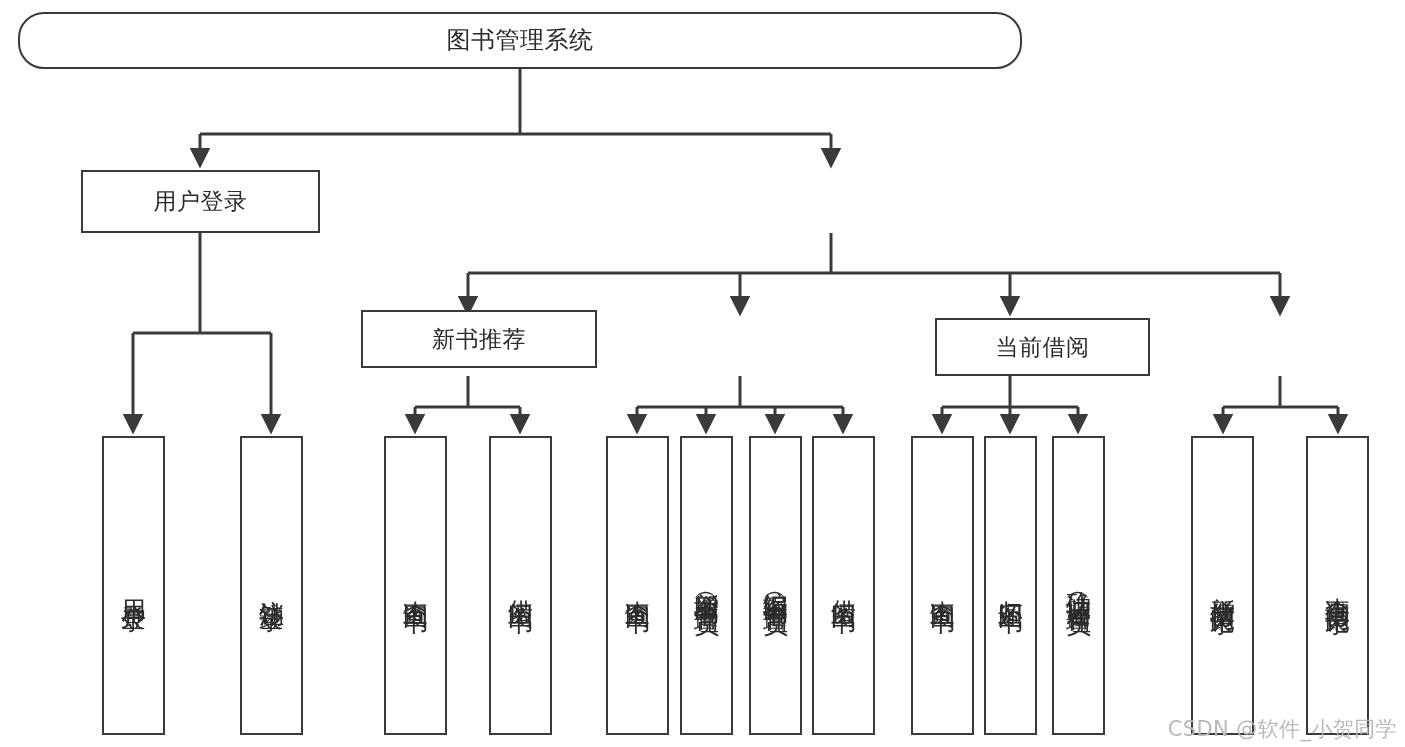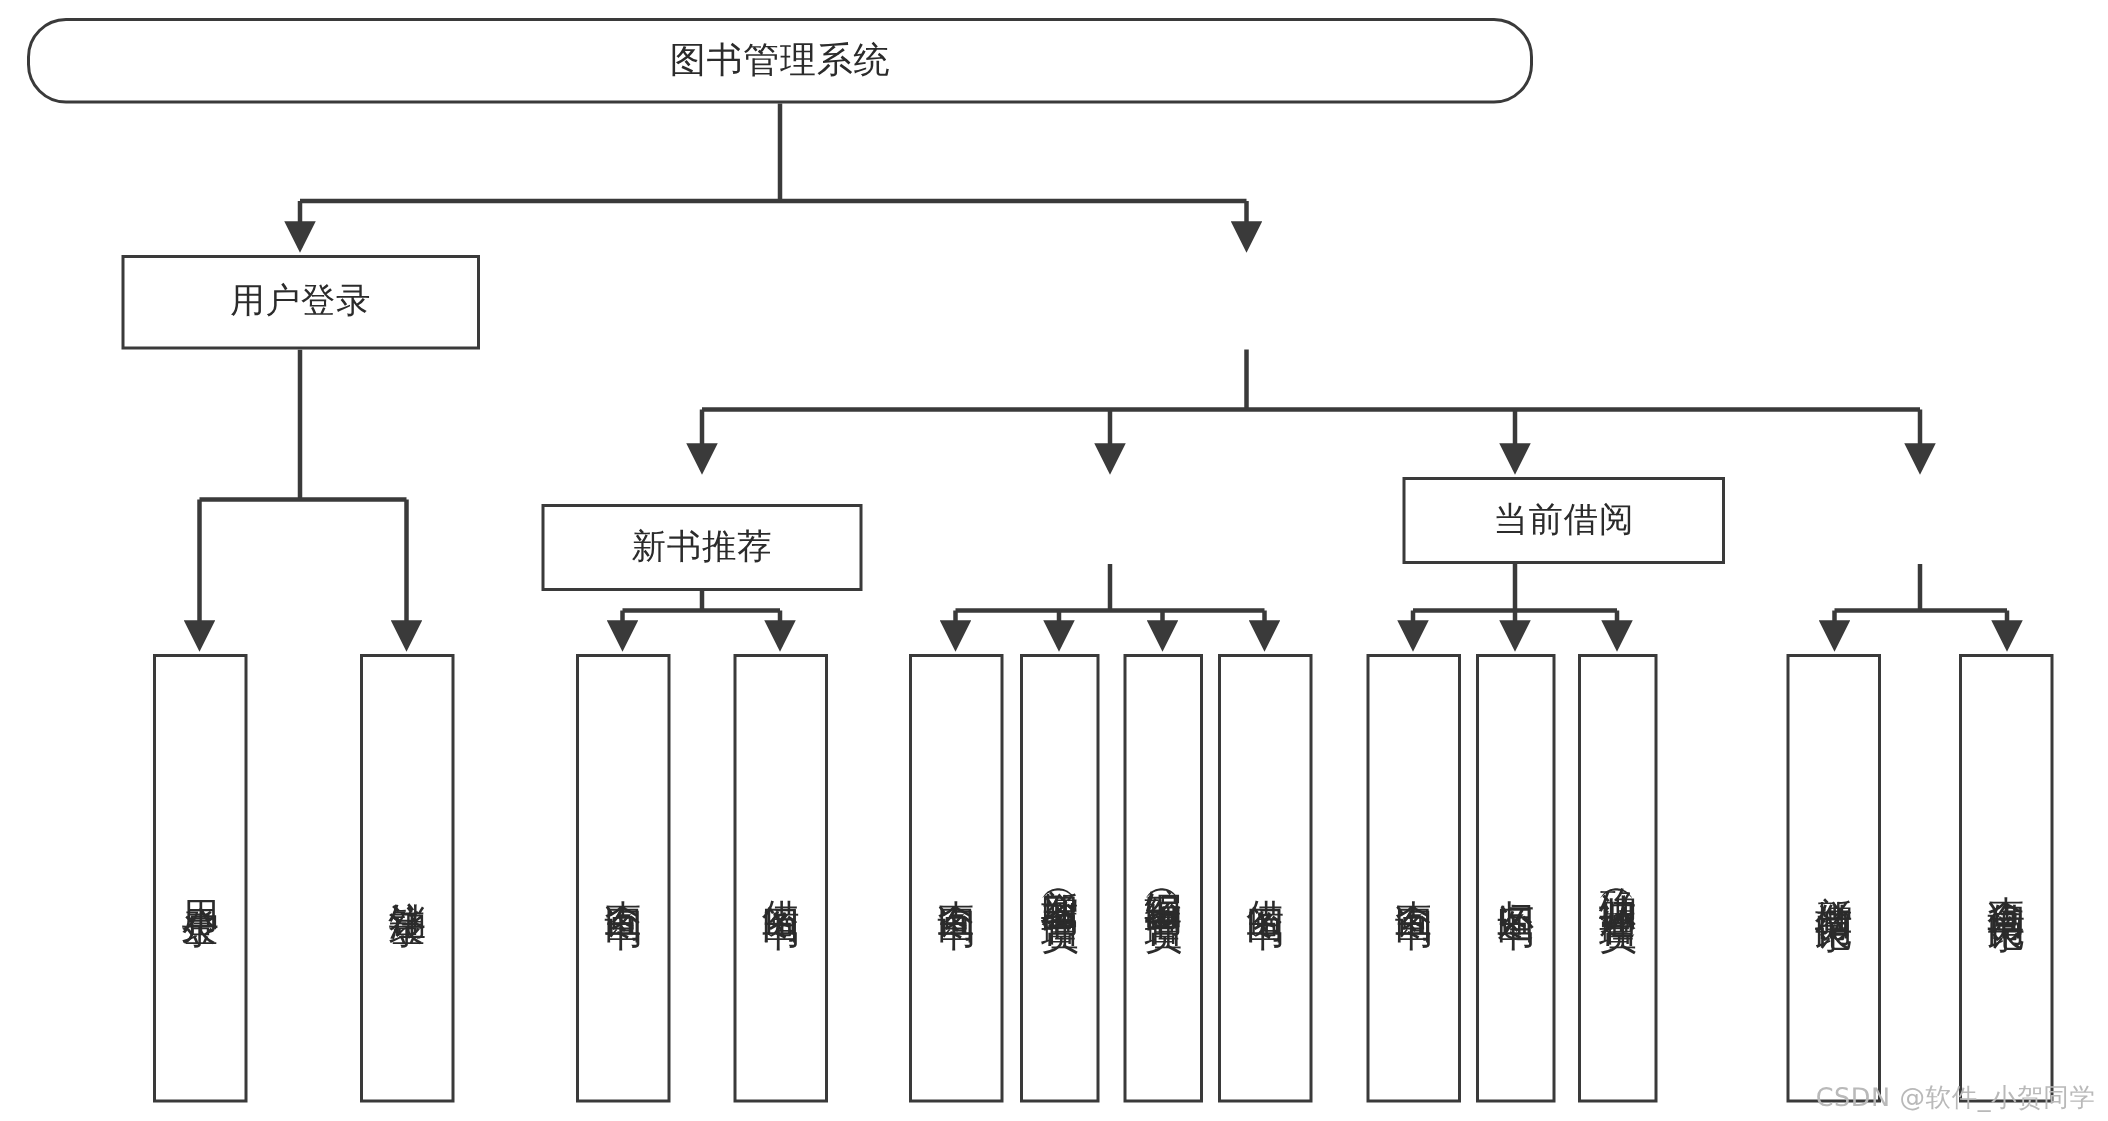--- a/index.html
+++ b/index.html
@@ -61,21 +61,21 @@
     font-size: 25px;
     letter-spacing: 3px;
     line-height: 1;
     white-space: nowrap;
     max-height: 282px;
   }
   #watermark {
     position: absolute;
     right: 8px;
     bottom: 4px;
-    font-size: 17px;
+    font-size: 21px;
     color: #b9b9b9;
     letter-spacing: 0.4px;
     white-space: nowrap;
     user-select: none;
   }
 </style>
 </head>
 <body>
 
 <div id="diagram-root">
@@ -131,21 +131,21 @@
   </svg>
 
   <div class="node horizontal root" style="left:18px; top:12px; width:1004px; height:57px;border-radius:26px;">
     <span class="node-label">图书管理系统</span>
   </div>
 
   <div class="node horizontal" style="left:81px; top:170px; width:239px; height:63px;">
     <span class="node-label">用户登录</span>
   </div>
 
-  <div class="node horizontal" style="left:361px; top:336px; width:214px; height:58px;align-items:center;">
+  <div class="node horizontal" style="left:361px; top:310px; width:236px; height:58px;align-items:center;">
     <span class="node-label">新书推荐</span>
   </div>
   <div class="node horizontal" style="left:903px; top:318px; width:215px; height:58px;margin-left:32px;">
     <span class="node-label">当前借阅</span>
   </div>
 
   <div class="node vertical" style="left:102px; top:436px; width:63px; height:299px;">
     <span class="node-label">用户登录</span>
   </div>
   <div class="node vertical" style="left:240px; top:436px; width:63px; height:299px;">

